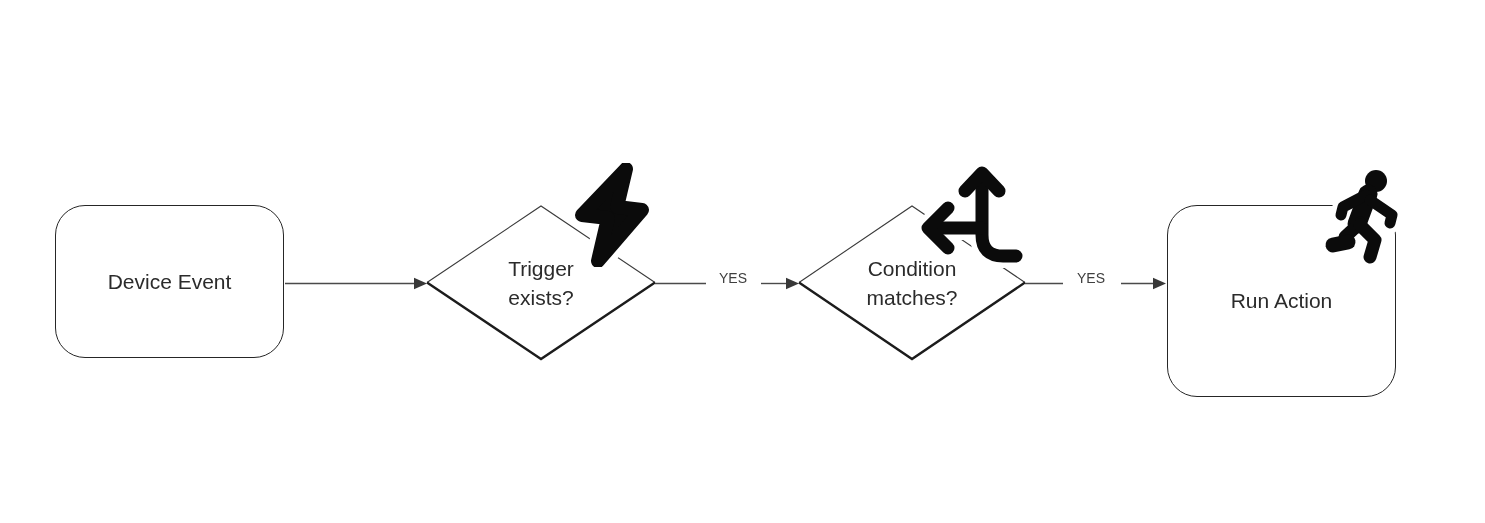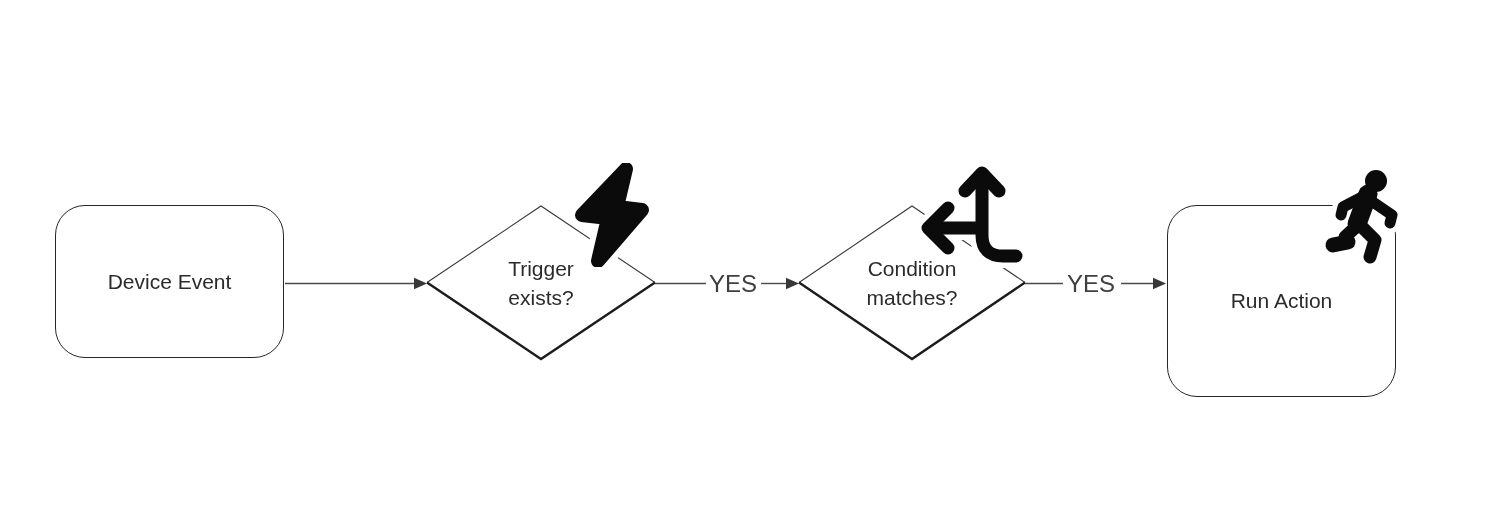--- a/index.html
+++ b/index.html
@@ -21,21 +21,21 @@
     font-size:21px;color:#2b2b2b;
   }
   .diamond-label{
     position:absolute;
     text-align:center;
     font-size:21px;line-height:29px;color:#2b2b2b;
   }
   .edge-label{
     position:absolute;
     text-align:center;
-    font-size:24px;color:#3f3f3f;
+    font-size:14px;color:#3f3f3f;
   }
   .icon{position:absolute;}
 </style>
 </head>
 <body>
 
 <div class="canvas">
 
   <svg class="layer" width="1485" height="523" viewBox="0 0 1485 523">
 

